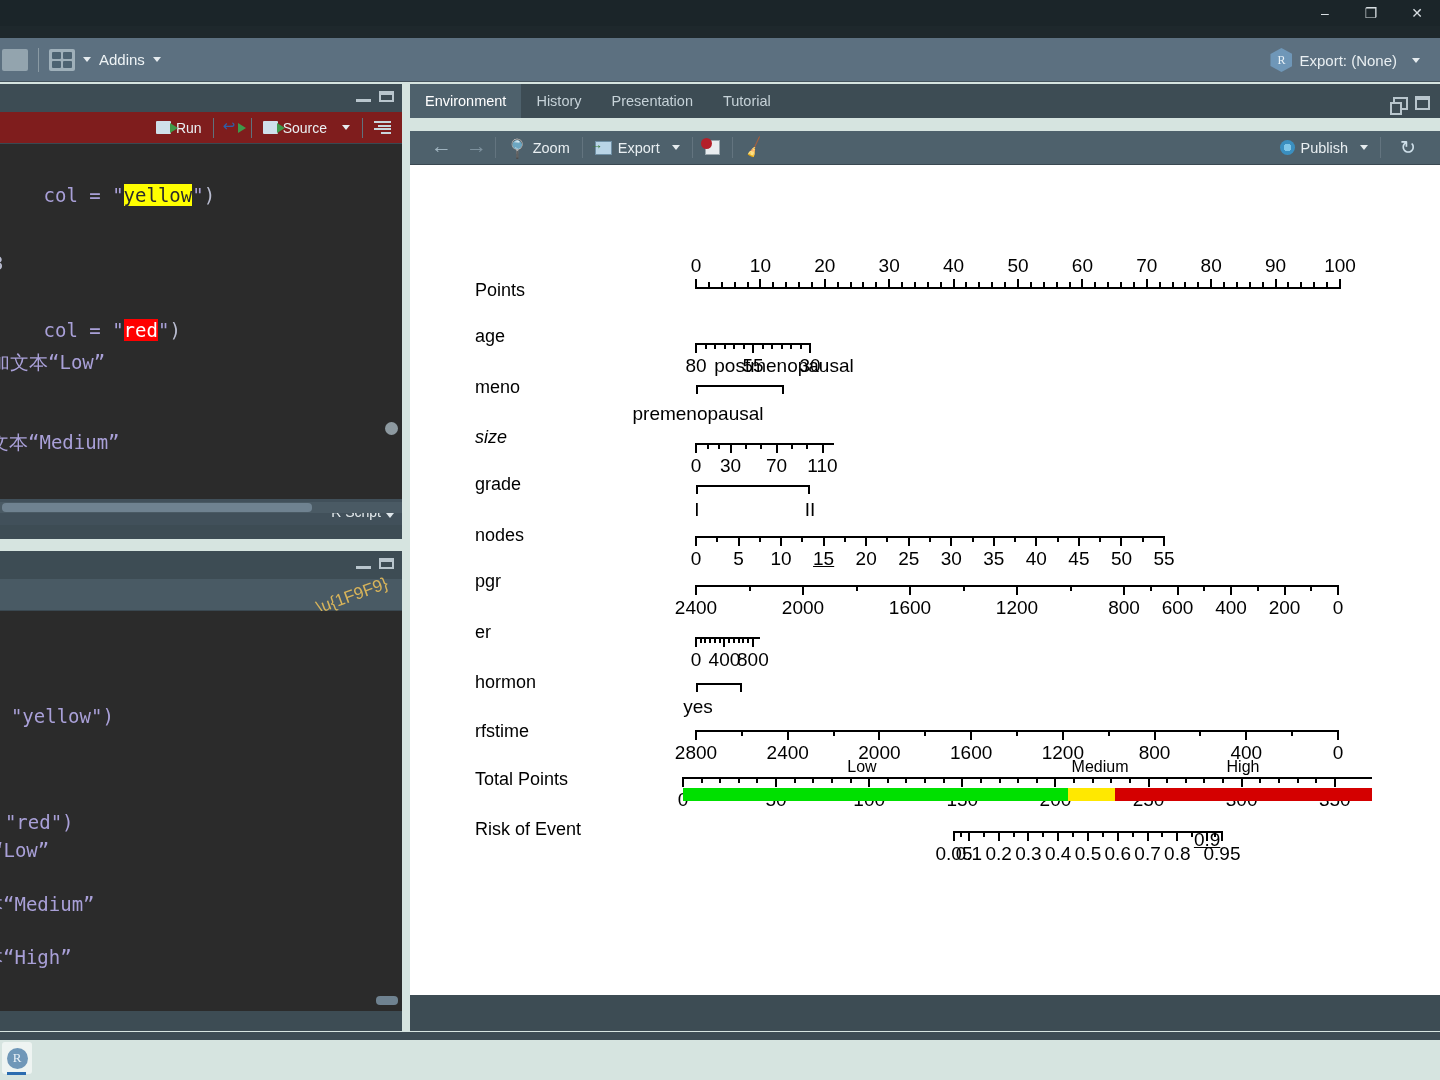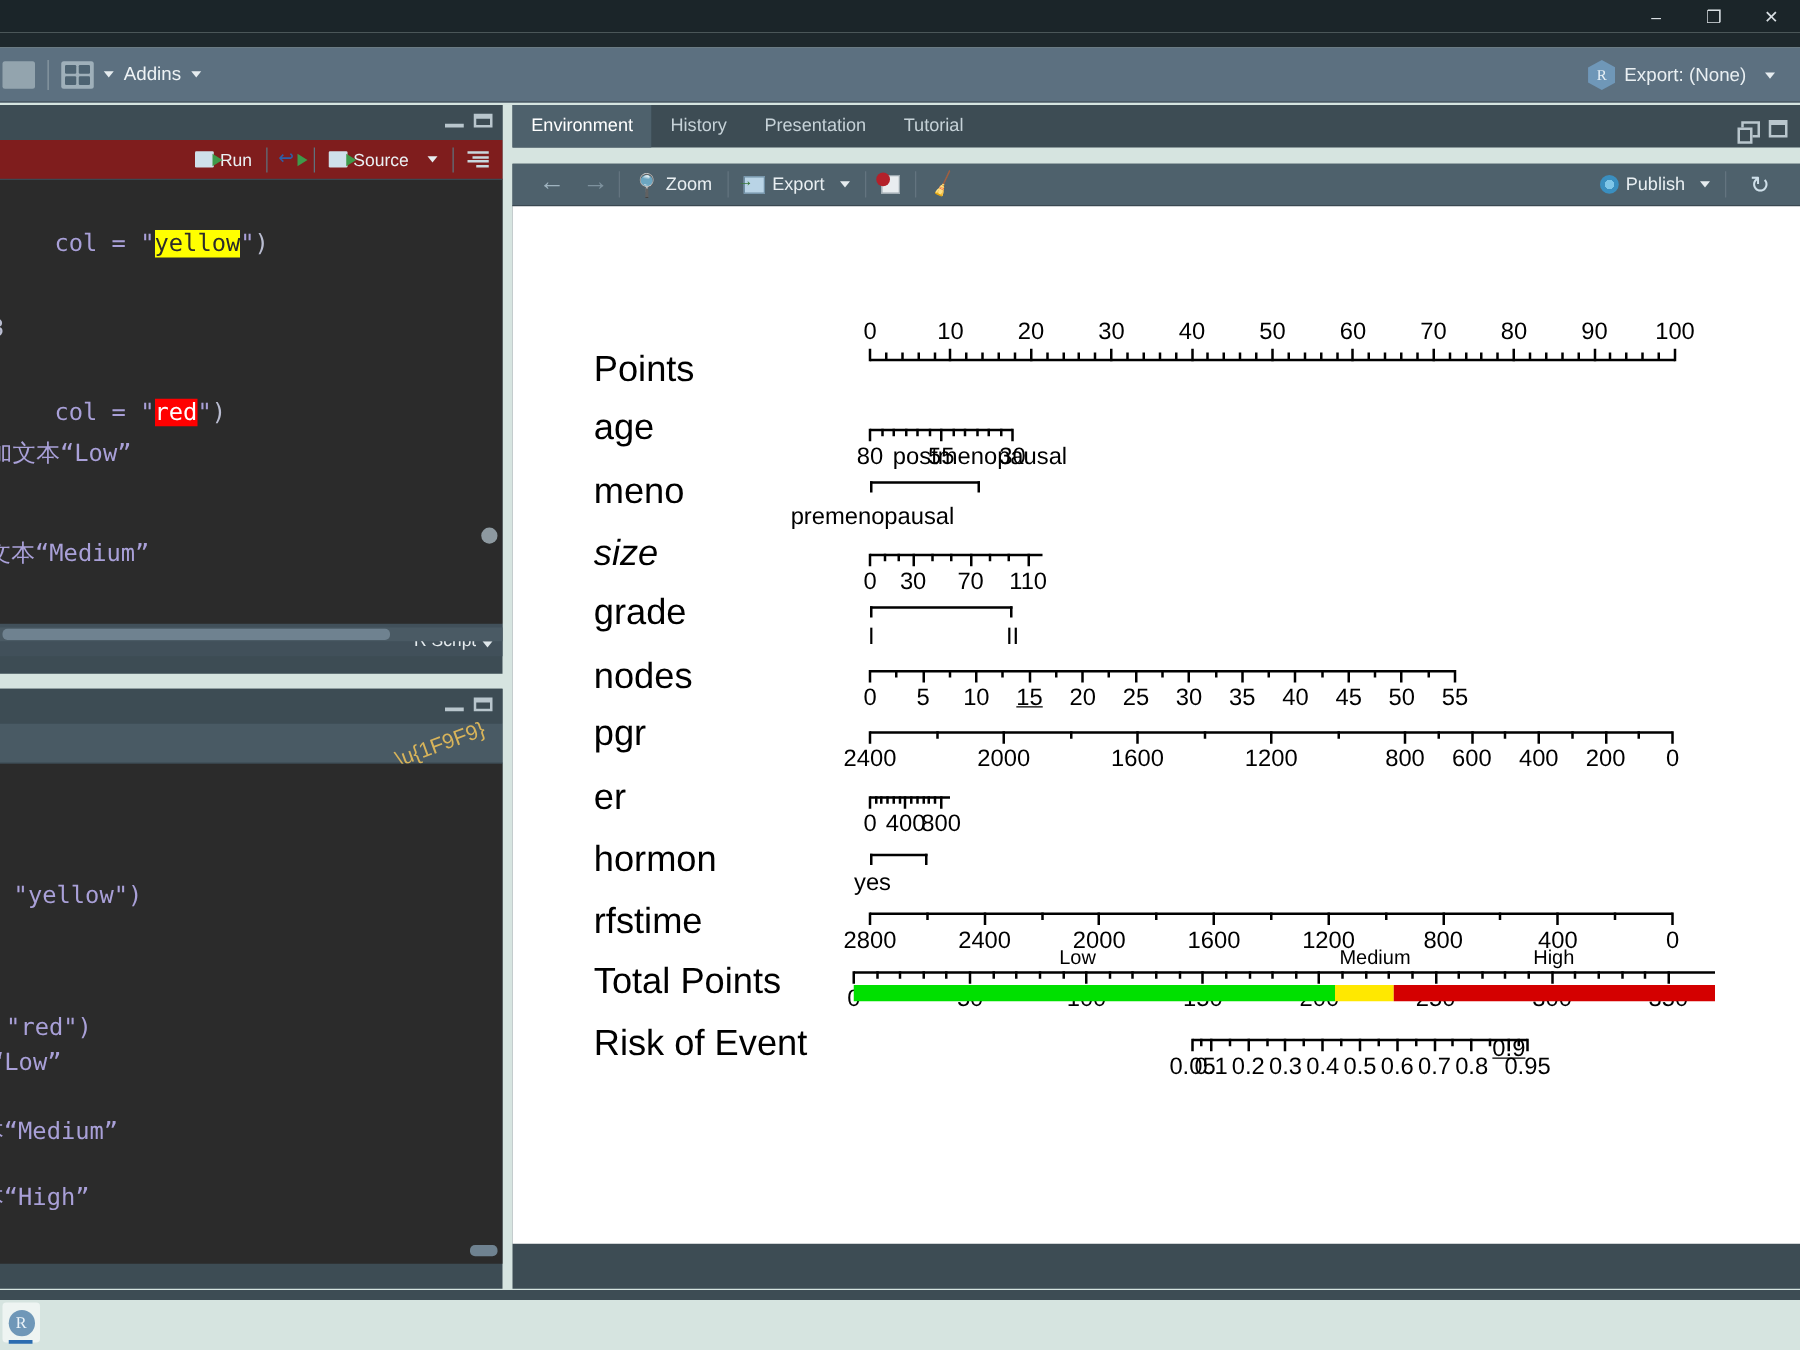--- a/index.html
+++ b/index.html
@@ -146,21 +146,21 @@
   .ic-broom2 { font-size: 16px; color: #d8b45a; transform: rotate(-20deg); }
   .pt-right { margin-left: auto; display: flex; align-items: center; padding-right: 8px; }
   .ic-pub { width: 15px; height: 15px; border-radius: 50%;
             background: radial-gradient(circle at 50% 50%, #7fc6e8 35%, #3a8fc0 36%); }
   .ic-refresh { color: #cfe0ea; font-size: 19px; padding: 0 7px; }
 
   .plot-canvas { background: #ffffff; position: relative; overflow: hidden; }
 
   
   .nom-row-label {
-    position: absolute; font-family: "Liberation Sans", sans-serif; font-size: 29px; color: #000;
+    position: absolute; font-family: "Liberation Sans", sans-serif; font-size: 18px; color: #000;
   }
   .tick-label {
     position: absolute; font-family: "Liberation Sans", sans-serif; font-size: 19px; color: #000;
     transform: translateX(-50%); white-space: nowrap;
   }
   .cat-label {
     position: absolute; font-family: "Liberation Sans", sans-serif; font-size: 19px; color: #000;
     transform: translateX(-50%); white-space: nowrap;
   }
   .band-label {

